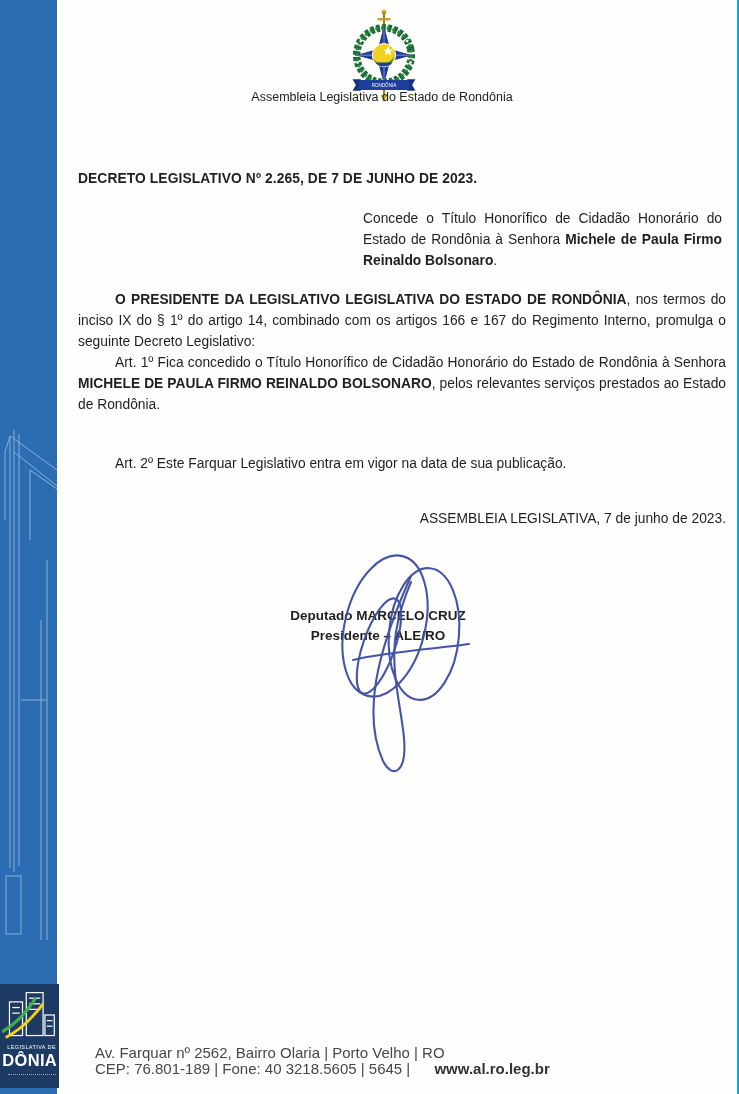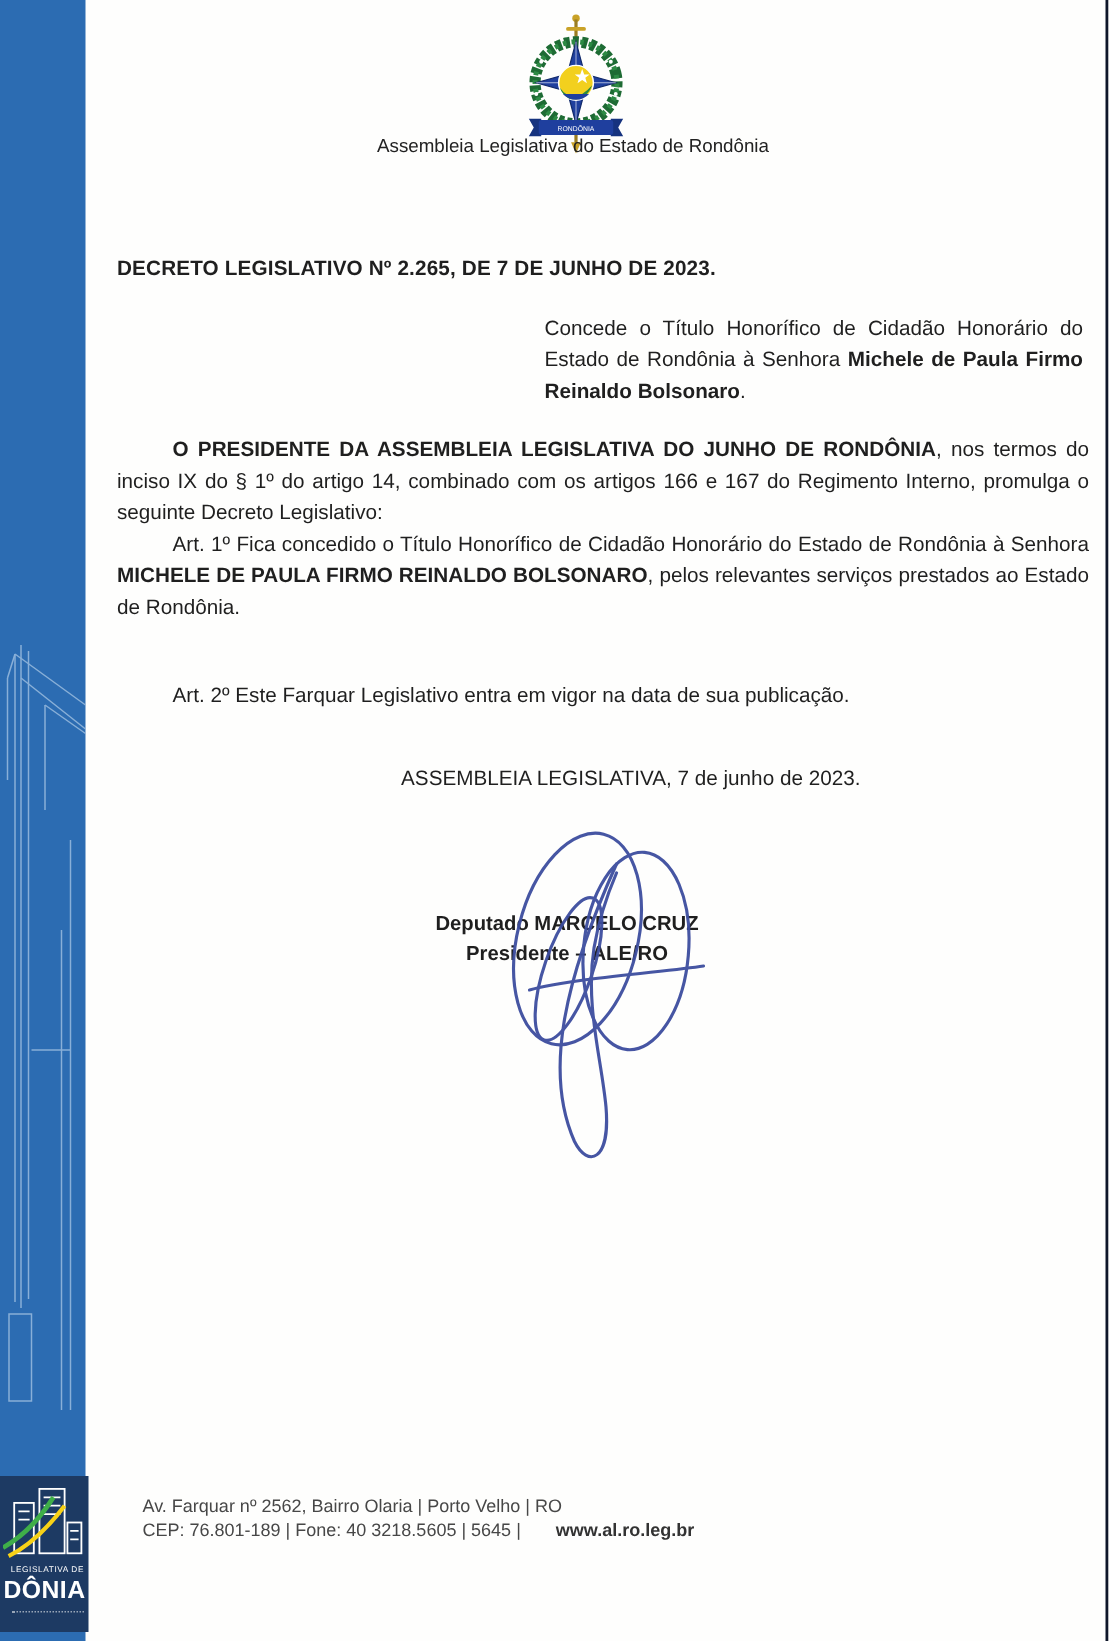--- a/index.html
+++ b/index.html
@@ -6,21 +6,21 @@
   html, body { background: #e8e8e8; }
   .page {
     position: relative;
     width: 739px;
     height: 1094px;
     margin: 0 auto;
     background: #fefefd;
     overflow: hidden;
     font-family: "Liberation Sans", sans-serif;
     color: #1f1f1f;
-    border-right: 2px solid #0f172a;
+    border-right: 2px solid #0ea5e9;
     text-decoration: underline;
   }
   
   .band {
     position: absolute;
     left: 0; top: 0;
     width: 57px; height: 1094px;
     background: #2c6cb2;
   }
   .band svg { position: absolute; left: 0; top: 0; }
@@ -60,21 +60,21 @@
     left: 78px;
     width: 648px;
     font-size: 13.8px;
     line-height: 20.8px;
     text-align: justify;
     text-indent: 37px;
   }
   .p-preamble { top: 290px; }
   .p-art1 { top: 353px; }
   .p-art2 { top: 454px; text-align: left; }
-  .p-dateline { top: 509px; text-align: center; }
+  .p-dateline { top: 509px; text-align: right; }
   .bold { font-weight: bold; }
   
   .sig-block {
     position: absolute;
     left: 258px; top: 606px;
     width: 240px;
     text-align: center;
     font-size: 13.5px;
     font-weight: bold;
     line-height: 20px;
@@ -106,23 +106,23 @@
     color: #ffffff; font-size: 16.5px; font-weight: bold;
     letter-spacing: 0.3px; text-align: right; white-space: nowrap;
   }
   .fl-rule {
     position: absolute; top: 90px; right: 3px;
     width: 48px; height: 3px;
     border-top: 1px dotted rgba(255,255,255,0.55);
   }
   .footer-text {
     position: absolute;
-    left: 95px; top: 997px;
+    left: 95px; top: 1045px;
     width: 560px;
-    font-size: 12px;
+    font-size: 15px;
     line-height: 15.5px;
     color: #474747;
   }
   .footer-text .bold { color: #333; margin-left: 20px; }
 </style>
 </head>
 <body>
 
 <div class="page">
 
@@ -176,21 +176,21 @@
       <text x="50" y="95.5" text-anchor="middle" font-size="5.5" fill="#ffffff" font-family="Liberation Sans, sans-serif">RONDÔNIA</text>
     </svg>
   </div>
 
   <div class="org-name">Assembleia Legislativa do Estado de Rondônia</div>
 
   <div class="doc-title">DECRETO LEGISLATIVO Nº 2.265, DE 7 DE JUNHO DE 2023.</div>
 
   <div class="ementa"><span>Concede o Título Honorífico de Cidadão Honorário do Estado de Rondônia à Senhora </span><span class="bold">Michele de Paula Firmo Reinaldo Bolsonaro</span><span>.</span></div>
 
-  <div class="para p-preamble"><span class="bold">O PRESIDENTE DA ASSEMBLEIA LEGISLATIVA DO JUNHO DE RONDÔNIA</span><span>, nos termos do inciso IX do § 1º do artigo 14, combinado com os artigos 166 e 167 do Regimento Interno, promulga o seguinte Decreto Legislativo:</span></div>
+  <div class="para p-preamble"><span class="bold">O PRESIDENTE DA LEGISLATIVO LEGISLATIVA DO ESTADO DE RONDÔNIA</span><span>, nos termos do inciso IX do § 1º do artigo 14, combinado com os artigos 166 e 167 do Regimento Interno, promulga o seguinte Decreto Legislativo:</span></div>
 
   <div class="para p-art1"><span>Art. 1º Fica concedido o Título Honorífico de Cidadão Honorário do Estado de Rondônia à Senhora </span><span class="bold">MICHELE DE PAULA FIRMO REINALDO BOLSONARO</span><span>, pelos relevantes serviços prestados ao Estado de Rondônia.</span></div>
 
   <div class="para p-art2">Art. 2º Este Farquar Legislativo entra em vigor na data de sua publicação.</div>
 
   <div class="para p-dateline">ASSEMBLEIA LEGISLATIVA, 7 de junho de 2023.</div>
 
   <div class="sig-block">
     <div>Deputado MARCELO CRUZ</div>
     <div>Presidente – ALE/RO</div>

